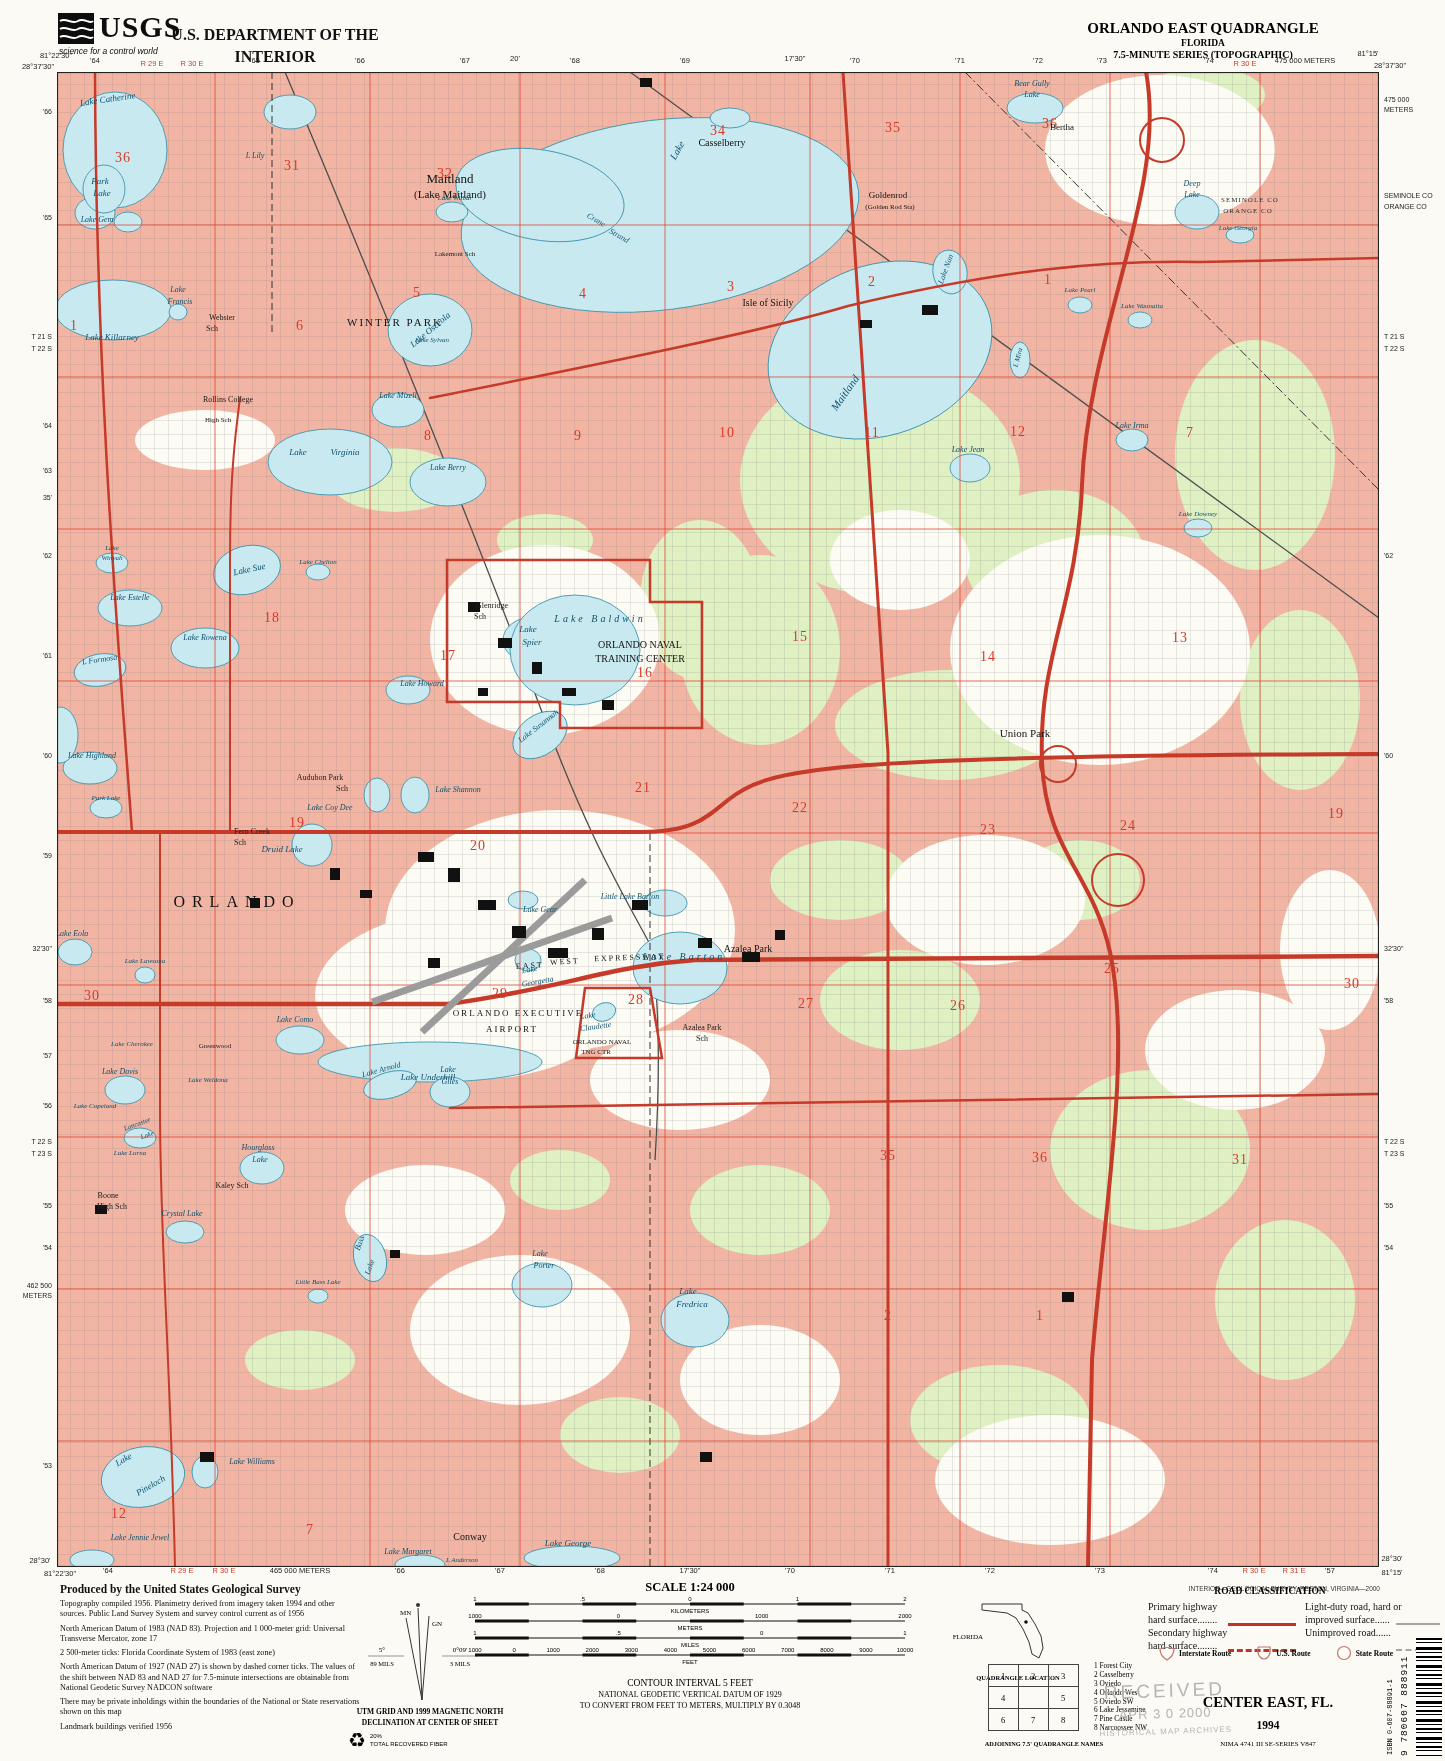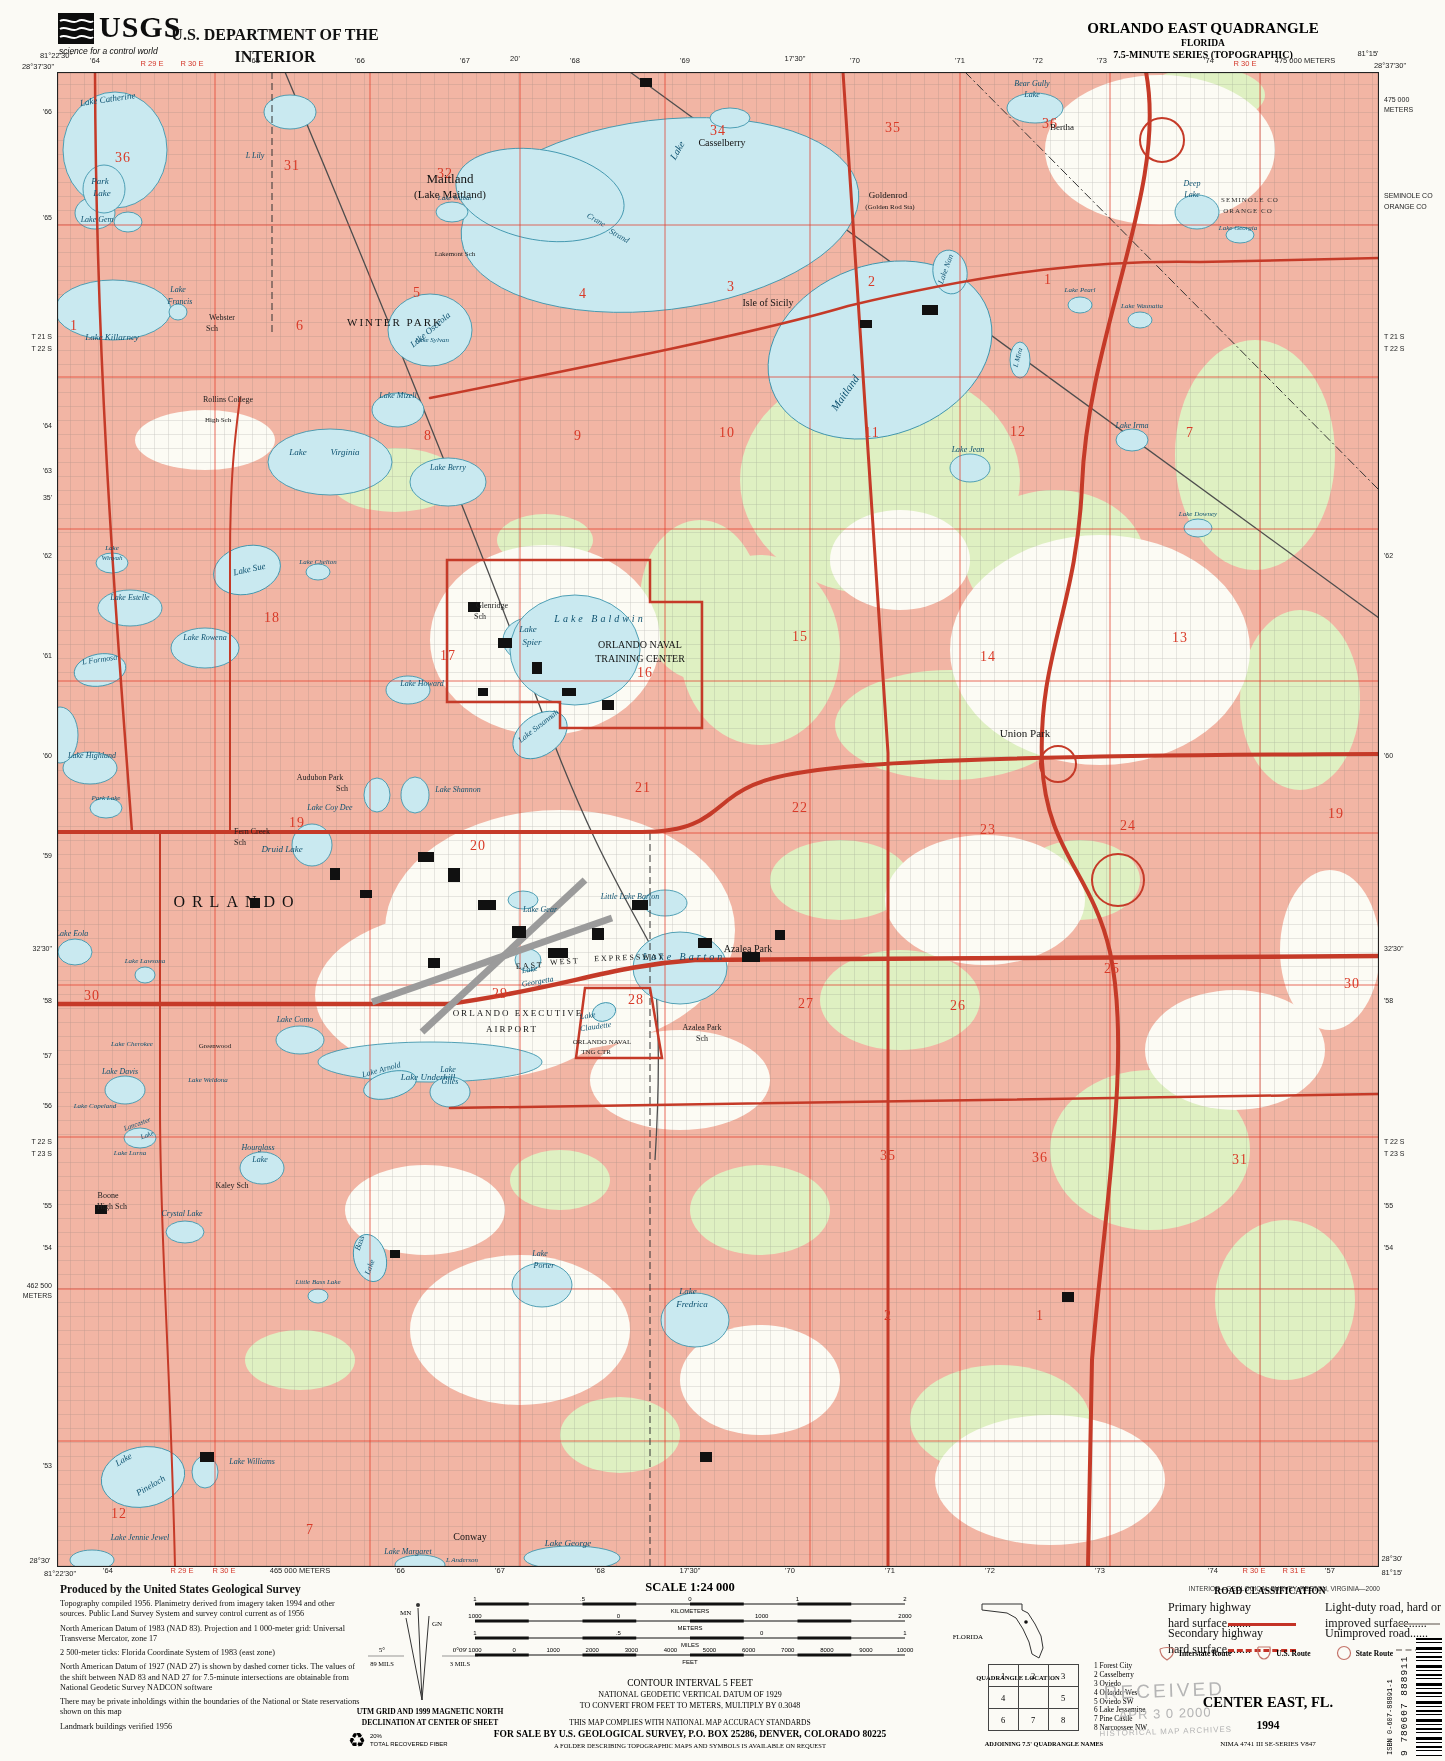--- a/index.html
+++ b/index.html
@@ -48,21 +48,21 @@
   #compliance{position:absolute;left:420px;top:1718px;width:540px;text-align:center;}
   #compliance .m1{font-size:7.5px;} #compliance .m2{font-weight:bold;font-size:9.5px;margin-top:2px;} #compliance .m3{font-size:6.5px;margin-top:3px;}
   #fl-label{position:absolute;left:928px;top:1633px;width:55px;text-align:right;font-size:7px;}
   #flsvg{position:absolute;left:978px;top:1596px;}
   #loc-cap{position:absolute;left:948px;top:1674px;width:140px;text-align:center;font-size:6.5px;font-weight:bold;}
   #quadgrid{position:absolute;left:988px;top:1664px;display:grid;grid-template-columns:repeat(3,30px);grid-template-rows:repeat(3,22px);}
   #quadgrid div{border:1px solid #444;margin:-0.5px;text-align:center;font-size:8.5px;line-height:22px;}
   #quadnames{position:absolute;left:1094px;top:1662px;font-size:7.3px;line-height:1.22;}
   #quad-cap{position:absolute;left:955px;top:1740px;width:178px;text-align:center;font-weight:bold;font-size:6.3px;}
   #rc-title{position:absolute;left:1150px;top:1586px;width:240px;text-align:center;font-weight:bold;font-size:9.5px;}
-  .rc-lab{position:absolute;font-size:12px;line-height:1.3;color:#111;margin-left:20px;}
+  .rc-lab{position:absolute;font-size:10px;line-height:1.3;color:#111;}
   .rc-samp{position:absolute;height:0;}
   .rc-samp.red{border-top:3px solid #c43226;}
   .rc-samp.reddash{border-top:3px dashed #c43226;}
   .rc-samp.gray{border-top:2px solid #a9a49e;}
   .rc-samp.graydash{border-top:2px dashed #a9a49e;}
   #shields{position:absolute;left:1158px;top:1645px;width:235px;display:flex;justify-content:space-between;align-items:center;}
   .sh-item{display:flex;align-items:center;gap:3px;}
   .sh-item span{font-weight:bold;font-size:7.5px;}
   #titleblock{position:absolute;left:1178px;top:1694px;width:180px;text-align:center;}
   #titleblock .n{font-weight:bold;font-size:14.5px;}
@@ -616,25 +616,20 @@
       <text x="371.81818181818187" y="57.5" font-size="6" text-anchor="middle" font-family="Liberation Sans,sans-serif">8000</text>
       <text x="410.90909090909093" y="57.5" font-size="6" text-anchor="middle" font-family="Liberation Sans,sans-serif">9000</text>
       <text x="450" y="57.5" font-size="6" text-anchor="middle" font-family="Liberation Sans,sans-serif">10000</text>
       <text x="235" y="70" font-size="6" text-anchor="middle" font-family="Liberation Sans,sans-serif">FEET</text>
     </svg>
   <div id="contour">
     <div class="c1">CONTOUR INTERVAL 5 FEET</div>
     <div class="c2">NATIONAL GEODETIC VERTICAL DATUM OF 1929</div>
     <div class="c2">TO CONVERT FROM FEET TO METERS, MULTIPLY BY 0.3048</div>
   </div>
-  <div id="compliance">
-    <div class="m1">THIS MAP COMPLIES WITH NATIONAL MAP ACCURACY STANDARDS</div>
-    <div class="m2">FOR SALE BY U.S. GEOLOGICAL SURVEY, P.O. BOX 25286, DENVER, COLORADO 80225</div>
-    <div class="m3">A FOLDER DESCRIBING TOPOGRAPHIC MAPS AND SYMBOLS IS AVAILABLE ON REQUEST</div>
-  </div>
 
   <div id="fl-label">FLORIDA</div>
   <svg id="flsvg" width="85" height="75" viewBox="0 0 85 75">
     <path d="M4,8 L44,8 L44,14 L50,17 L57,28 L63,40 L65,52 L61,62 L54,58 L51,46 L45,33 L38,22 L29,17 L4,14 Z" fill="none" stroke="#333" stroke-width="1"></path>
     <circle cx="48" cy="26" r="1.8" fill="#111"></circle>
   </svg>
   <div id="loc-cap">QUADRANGLE LOCATION</div>
   <div id="quadgrid">
       <div>1</div>
       <div>2</div>

